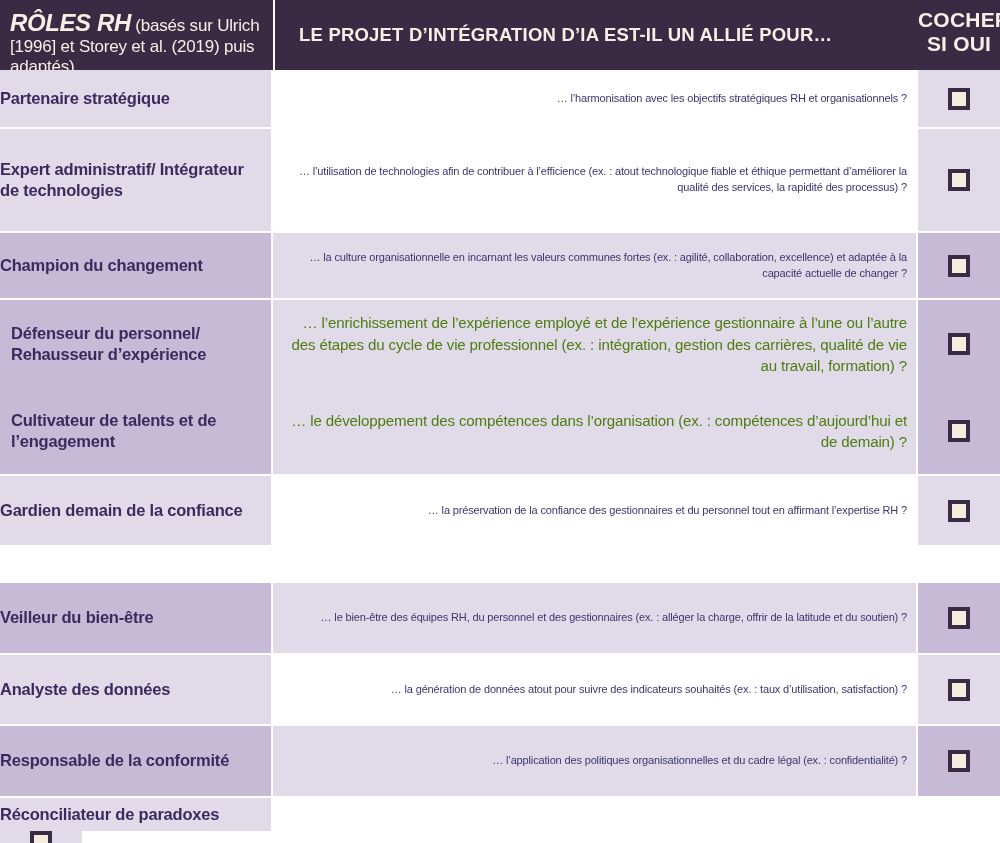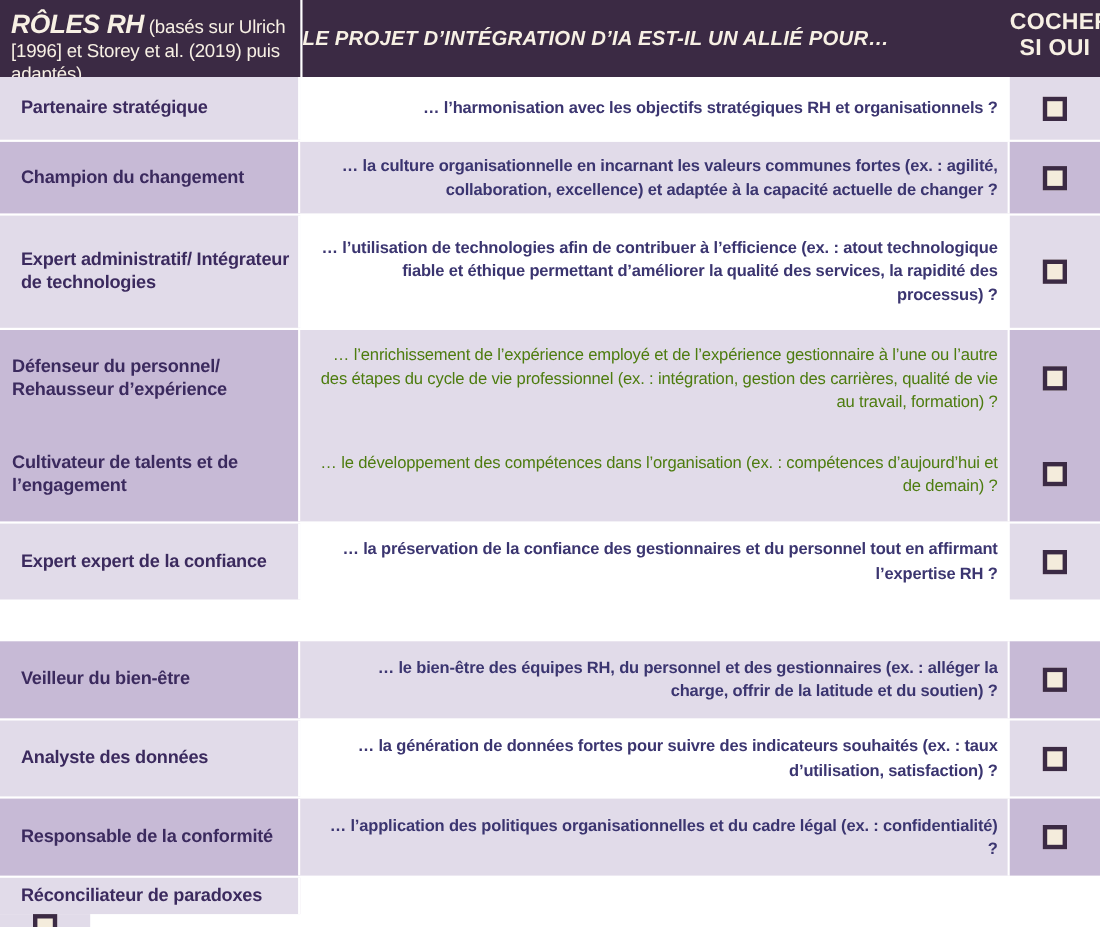--- a/index.html
+++ b/index.html
@@ -46,27 +46,26 @@
   }
   .hdr-sep {
     width: 2px;
     background: #ffffff;
     height: 70px;
   }
   .hdr-question {
     flex: 1;
     display: flex;
     align-items: center;
-    padding-left: 0;
+    padding-left: 24px;
     color: #f7f0e4;
     font-size: 18.5px;
     font-weight: bold;
     letter-spacing: 0.2px;
     font-stretch: condensed;
-    font-style: italic;
   }
   .hdr-check {
     width: 82px;
     padding-top: 8px;
     text-align: center;
     color: #f7f0e4;
     font-size: 21px;
     font-weight: bold;
     line-height: 1.14;
     letter-spacing: 0.2px;
@@ -87,41 +86,40 @@
     border-bottom: 2px solid #ffffff;
     flex: 0 0 auto;
   }
   .row:last-child { border-bottom: none; flex-direction: column; }
 
   .c-role {
     width: 273px;
     border-right: 2px solid #ffffff;
     display: flex;
     align-items: center;
-    padding: 6px 8px 6px 19px;
+    padding: 6px 8px 6px 0;
     color: #3b2a5e;
     font-size: 16.5px;
     font-weight: bold;
     line-height: 1.28;
     letter-spacing: -0.2px;
     font-stretch: condensed;
   }
   .c-question {
     flex: 1;
     border-right: 2px solid #ffffff;
     display: flex;
     align-items: center;
     justify-content: flex-end;
     padding: 6px 9px 6px 14px;
     color: #3b3570;
-    font-size: 15px;
+    font-size: 11px;
     line-height: 1.42;
     text-align: right;
     letter-spacing: -0.15px;
-    font-weight: bold;
   }
   .c-check {
     width: 82px;
     display: flex;
     align-items: center;
     justify-content: center;
   }
 
   .checkbox {
     width: 22px;
@@ -196,32 +194,32 @@
   <div class="body">
 
     <div class="row" style="height:59px;">
       <div class="c-role sh-light">Partenaire stratégique</div>
       <div class="c-question sh-white">… l’harmonisation avec les objectifs stratégiques RH et organisationnels ?</div>
       <div class="c-check sh-light">
         <div class="checkbox"></div>
       </div>
     </div>
 
+    <div class="row" style="height:104px;">
+      <div class="c-role sh-light">Expert administratif/ Intégrateur de technologies</div>
+      <div class="c-question sh-white">… l’utilisation de technologies afin de contribuer à l’efficience (ex. : atout technologique fiable et éthique permettant d’améliorer la qualité des services, la rapidité des processus) ?</div>
+      <div class="c-check sh-light">
+        <div class="checkbox"></div>
+      </div>
+    </div>
+
     <div class="row" style="height:67px;">
       <div class="c-role sh-dark">Champion du changement</div>
       <div class="c-question sh-light">… la culture organisationnelle en incarnant les valeurs communes fortes (ex. : agilité, collaboration, excellence) et adaptée à la capacité actuelle de changer ?</div>
       <div class="c-check sh-dark">
-        <div class="checkbox"></div>
-      </div>
-    </div>
-
-    <div class="row" style="height:104px;">
-      <div class="c-role sh-light">Expert administratif/ Intégrateur de technologies</div>
-      <div class="c-question sh-white">… l’utilisation de technologies afin de contribuer à l’efficience (ex. : atout technologique fiable et éthique permettant d’améliorer la qualité des services, la rapidité des processus) ?</div>
-      <div class="c-check sh-light">
         <div class="checkbox"></div>
       </div>
     </div>
 
     <div class="mrow" style="height:176px;">
       <div class="c-role-stack sh-dark">
         <div class="sub-role" style="height:90px;">Défenseur du personnel/ Rehausseur d’expérience</div>
         <div class="sub-role" style="height:86px;">Cultivateur de talents et de l’engagement</div>
       </div>
       <div class="c-question-stack sh-light">
@@ -232,38 +230,38 @@
         <div class="sub-check" style="height:90px;">
           <div class="checkbox"></div>
         </div>
         <div class="sub-check" style="height:86px;">
           <div class="checkbox"></div>
         </div>
       </div>
     </div>
 
     <div class="row" style="height:71px;">
-      <div class="c-role sh-light">Expert expert de la confiance</div>
+      <div class="c-role sh-light">Gardien demain de la confiance</div>
       <div class="c-question sh-white">… la préservation de la confiance des gestionnaires et du personnel tout en affirmant l’expertise RH ?</div>
       <div class="c-check sh-light">
         <div class="checkbox"></div>
       </div>
     </div>
 
     <div class="row" style="height:72px;margin-top:36px;">
       <div class="c-role sh-dark">Veilleur du bien-être</div>
       <div class="c-question sh-light">… le bien-être des équipes RH, du personnel et des gestionnaires (ex. : alléger la charge, offrir de la latitude et du soutien) ?</div>
       <div class="c-check sh-dark">
         <div class="checkbox"></div>
       </div>
     </div>
 
     <div class="row" style="height:71px;">
       <div class="c-role sh-light">Analyste des données</div>
-      <div class="c-question sh-white">… la génération de données fortes pour suivre des indicateurs souhaités (ex. : taux d’utilisation, satisfaction) ?</div>
+      <div class="c-question sh-white">… la génération de données atout pour suivre des indicateurs souhaités (ex. : taux d’utilisation, satisfaction) ?</div>
       <div class="c-check sh-light">
         <div class="checkbox"></div>
       </div>
     </div>
 
     <div class="row" style="height:72px;justify-content:center;">
       <div class="c-role sh-dark">Responsable de la conformité</div>
       <div class="c-question sh-light">… l’application des politiques organisationnelles et du cadre légal (ex. : confidentialité) ?</div>
       <div class="c-check sh-dark">
         <div class="checkbox"></div>

